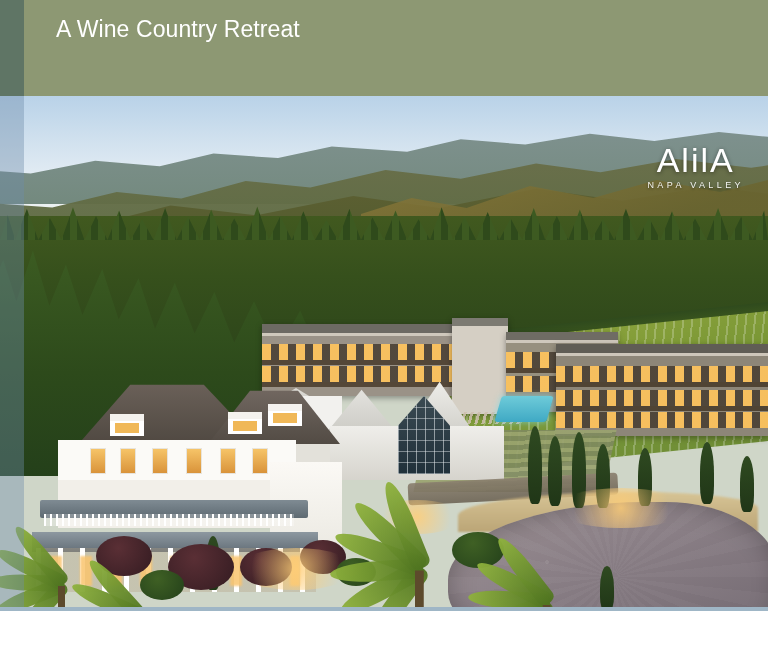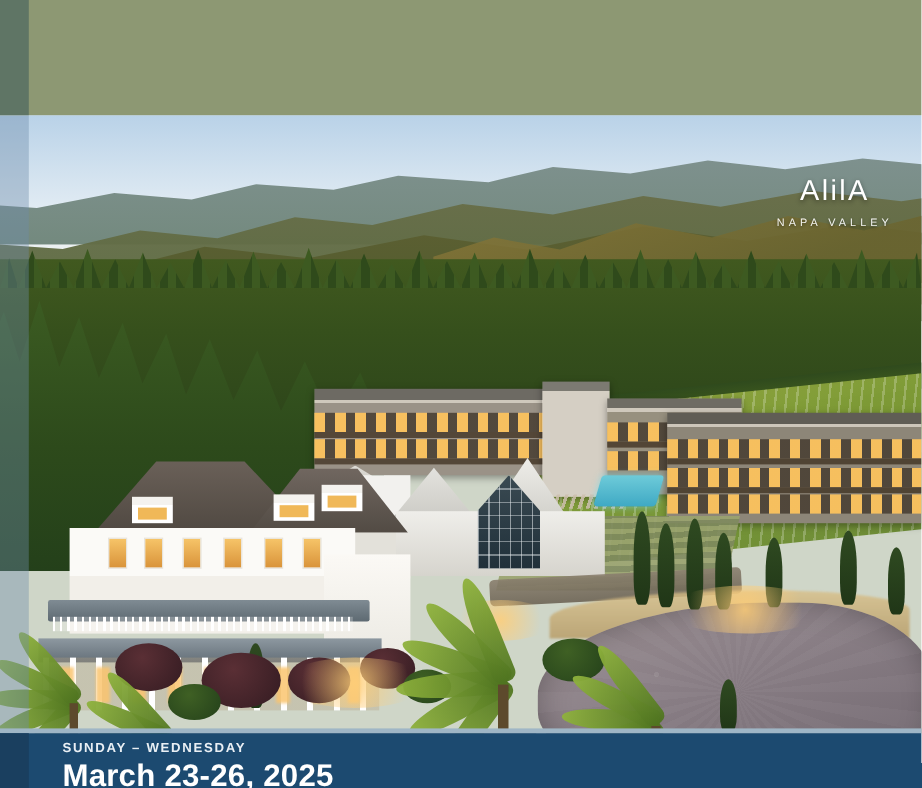--- a/index.html
+++ b/index.html
@@ -312,21 +312,21 @@
     position:absolute; left:0; top:0; width:24px; height:515px;
     background:rgba(110,140,170,.40); z-index:5;
   }
 
   
   .logo{
     position:absolute; right:24px; top:46px; z-index:5;
     text-align:center; color:#ffffff;
   }
   .logo-word{
-    font-size:24px; font-weight:300; letter-spacing:2px; line-height:36px;
+    font-size:34px; font-weight:300; letter-spacing:2px; line-height:36px;
     text-shadow:0 1px 4px rgba(0,0,0,.45);
   }
   .logo-sub{
     font-size:9px; letter-spacing:3.4px; margin-top:2px; opacity:.92;
     text-shadow:0 1px 3px rgba(0,0,0,.5);
   }
   
   .year{
     position:absolute; right:22px; bottom:6px; z-index:5;
     font-size:82px; font-weight:300; letter-spacing:1px;
@@ -359,20 +359,21 @@
   }
 </style>
 </head>
 <body>
 
 <div class="poster">
 
   <div class="header"></div>
   <div class="header-strip"></div>
   <div class="title-wrap">
+    <div class="title-sub">A Wine Country Retreat</div>
   </div>
 
   <div class="photo">
 
     <div class="sky"></div>
     <div class="ridge ridge1"></div>
     <div class="ridge ridge2"></div>
     <div class="ridge ridge3"></div>
     <div class="ridge-sun"></div>
 
@@ -502,19 +503,14 @@
     <div class="veil"></div>
 
     <div class="logo">
       <div class="logo-word">AlilA</div>
       <div class="logo-sub">NAPA VALLEY</div>
     </div>
 
   </div>
 
   <div class="footer-rule"></div>
-  <div class="footer">
-    <div class="footer-strip"></div>
-    <div class="foot-kicker">SUNDAY – WEDNESDAY</div>
-    <div class="foot-date">March 23-26, 2025</div>
-  </div>
 
 </div>
 
 </body></html>

